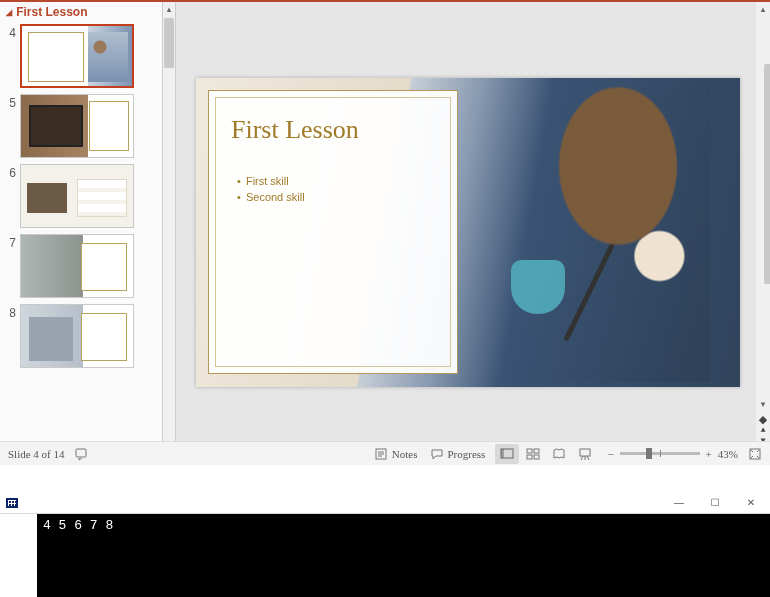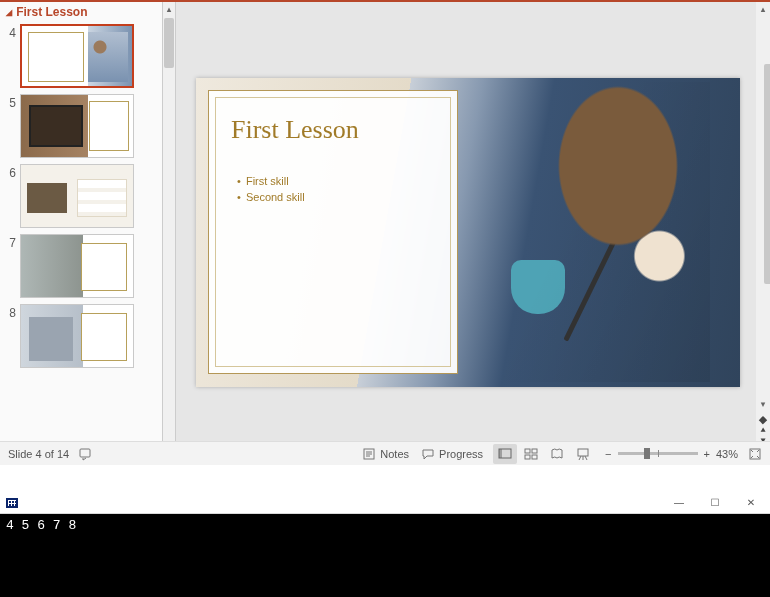--- a/index.html
+++ b/index.html
@@ -63,41 +63,41 @@
   .pen::after{ content:""; position:absolute; top:-12px; left:-2px; width:9px; height:14px; background:#aeb0a9; border-radius:3px; }
 
   .card { position:absolute; left: 12px; top: 12px; width: 250px; height: 284px; background: rgba(255,255,255,.94); border: 1px solid #b49756; padding: 18px 22px; }
   .card-inner-border { position:absolute; left:6px; top:6px; right:6px; bottom:6px; border:1px solid #d5c69a; pointer-events:none; }
   .card h1 { font-family: Georgia, 'Times New Roman', serif; color: #a17b28; font-weight: 400; font-size: 26px; margin-bottom: 30px; margin-top: 6px; }
   .card .sub { color: #a17b28; font-weight: 600; font-size: 11px; margin-bottom: 8px; font-family: Georgia, serif; }
   .card ul { list-style: none; padding-left: 6px; }
   .card li { color: #a17b28; font-size: 11px; margin-bottom: 4px; font-family: Liberation Sans, sans-serif; }
   .card li::before { content: "• "; color: #a17b28; margin-right: 2px; }
 
-  .statusbar { position:absolute; left:0; bottom:0; width: 770px; height: 24px; background:#f3f3f3; border-top:1px solid #ddd; display:flex; align-items:center; padding: 0 8px; font-size:11px; color:#555; }
+  .statusbar { position:absolute; left:0; bottom:0; width: 770px; height: 24px; background:#f3f3f3; border-top:1px solid #ddd; display:flex; align-items:center; padding: 0 8px; font-size:11px; color:#555;font-family:Liberation Serif, serif; }
   .statusbar .spacer { flex: 1; }
   .sb-btn { display:flex; align-items:center; gap:4px; padding: 3px 6px; border-radius:2px; }
   .sb-btn.active { background:#d9d9d9; }
   .sb-icon { width:14px; height:14px; display:inline-flex; align-items:center; justify-content:center; }
   .view-icons { display:flex; gap:2px; margin: 0 4px; }
   .view-icons .sb-btn { padding: 3px 5px; }
   .zoom { display:flex; align-items:center; gap:6px; margin-left:6px; }
   .zoom-track { width: 80px; height: 3px; background:#bbb; position:relative; }
   .zoom-track .zhandle { position:absolute; top:-4px; left: 26px; width:6px; height:11px; background:#777; }
   .zoom-track .zmid { position:absolute; left:50%; top:-2px; width:1px; height:7px; background:#888; }
 
   
   .console { position:absolute; left:0; top: 492px; width:770px; height:105px; background:#fff; }
   .console-titlebar { height: 22px; background:#fff; border-bottom:1px solid #d8d8d8; display:flex; align-items:center; padding: 0 6px; position:relative; }
   .console-icon { width:12px; height:10px; margin-right: 6px; background:#0a246a; position:relative; }
   .console-icon::after { content:""; position:absolute; left:2px; top:2px; right:2px; bottom:2px; background: linear-gradient(90deg,#fff 1px, transparent 1px), linear-gradient(#fff 1px, transparent 1px); background-size: 3px 3px; }
   .console-title { font-size:11px; color:#333; }
   .winbtns { position:absolute; right:2px; top:0; display:flex; gap:2px; }
   .winbtn { width:34px; height:20px; display:flex; align-items:center; justify-content:center; color:#555; font-size:10px; }
-  .console-body { background:#000; color:#fff; font-family: Consolas, 'Courier New', monospace; font-size:13px; padding: 4px 6px; height: 83px; }
+  .console-body { background:#000; color:#fff; font-family: Consolas, 'Courier New', monospace; font-size:13px; padding: 4px 6px; height: 83px; margin-left: 37px; }
 </style>
 </head>
 <body>
 
 <div class="app">
 
   <div class="thumb-panel">
     <div class="section-header">
       <span class="tri">◢</span>
       <span>First Lesson</span>

